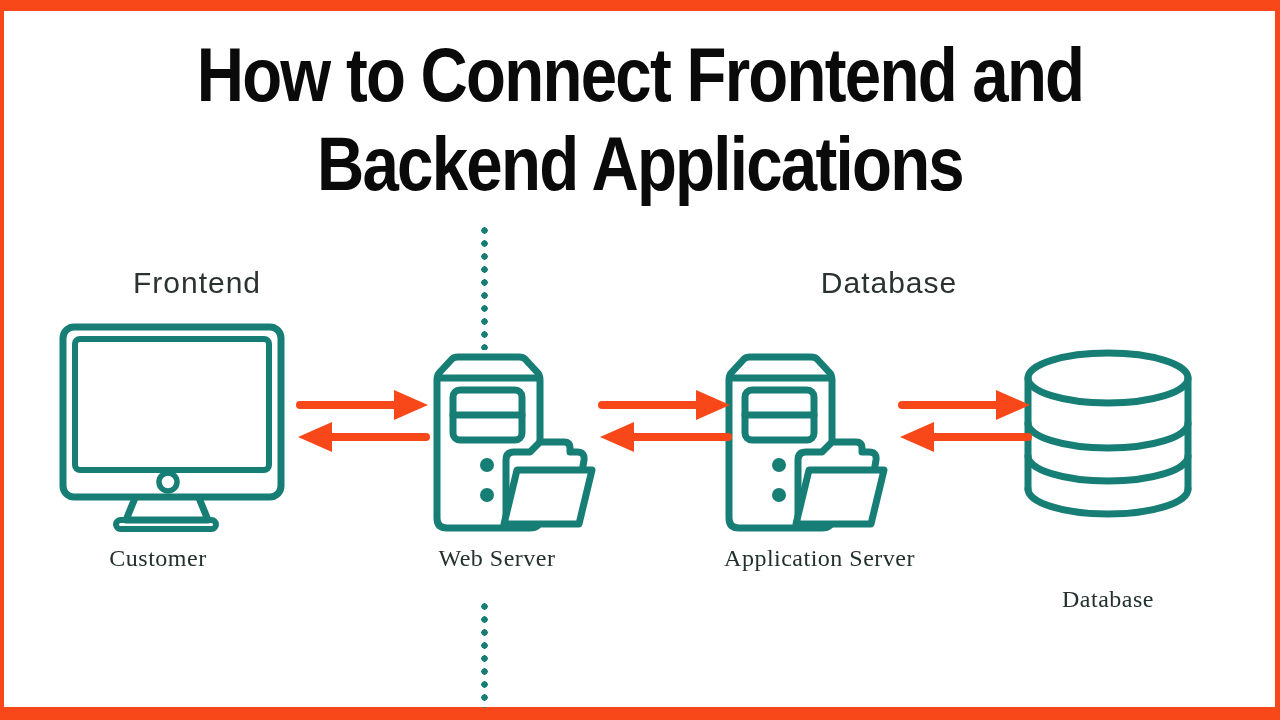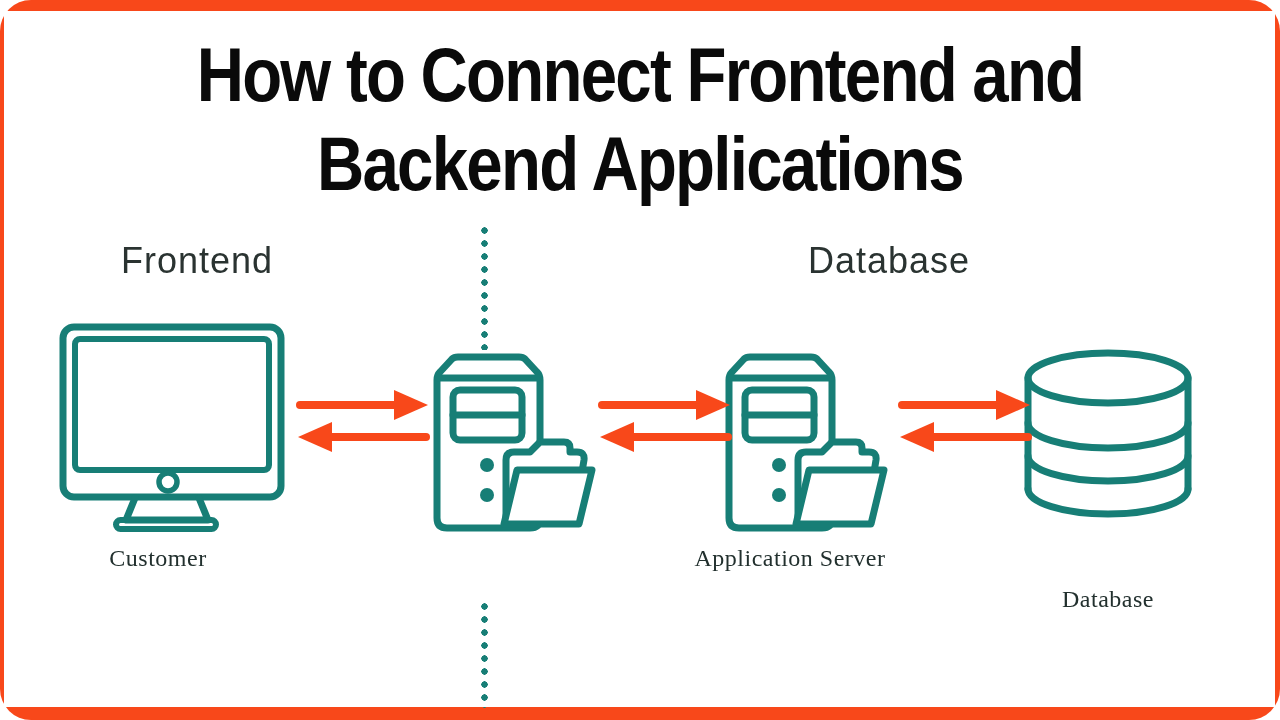--- a/index.html
+++ b/index.html
@@ -4,37 +4,37 @@
 <style>
   :root{
     --accent-orange:#F8481A;
     --icon-teal:#177E76;
     --title-ink:#0A0A0A;
     --label-ink:#22302E;
     --background:#FFFFFF;
   }
   html,body{margin:0;padding:0;}
   body{font-family:"Liberation Sans",sans-serif;background:#fff;}
-  .canvas{position:relative;width:1280px;height:720px;background:var(--background);overflow:hidden;border-radius:31px;}
+  .canvas{position:relative;width:1280px;height:720px;background:var(--background);overflow:hidden;}
 
   
   .frame{position:absolute;background:var(--accent-orange);}
   .frame.top{left:0;top:0;width:1280px;height:11px;}
   .frame.bottom{left:0;top:707px;width:1280px;height:13px;}
   .frame.left{left:0;top:0;width:4px;height:720px;}
   .frame.right{left:1275px;top:0;width:5px;height:720px;}
 
   
   .title{position:absolute;left:0;top:30px;width:1280px;text-align:center;
          color:var(--title-ink);font-weight:800;font-size:76px;line-height:89px;
          letter-spacing:-2px;transform:scaleX(0.86);transform-origin:50% 50%;}
 
   
-  .group-label{position:absolute;top:240px;width:250px;text-align:center;
-               font-size:36px;font-weight:500;color:#2A3331;letter-spacing:1px;}
+  .group-label{position:absolute;top:266px;width:250px;text-align:center;
+               font-size:30px;font-weight:500;color:#2A3331;letter-spacing:1px;}
   .group-label.frontend{left:72px;}
   .group-label.backend{left:764px;}
 
   
   .dots{position:absolute;width:7px;
         background-image:radial-gradient(circle,var(--icon-teal) 3px,rgba(0,0,0,0) 3.4px);
         background-size:7px 13px;background-repeat:repeat-y;background-position:center top;}
   .dots.upper{left:481px;top:224px;height:126px;}
   .dots.lower{left:481px;top:600px;height:108px;}
 
@@ -42,21 +42,21 @@
   .icon{position:absolute;color:var(--icon-teal);}
   .icon svg{display:block;}
   .arrows{position:absolute;color:var(--accent-orange);}
 
   
   .caption{position:absolute;top:545px;text-align:center;
            font-family:"Liberation Serif","DejaVu Serif",serif;
            font-size:24px;color:var(--label-ink);letter-spacing:0.5px;}
   .caption.customer{left:58px;width:200px;}
   .caption.webserver{left:397px;width:200px;}
-  .caption.appserver{left:665px;width:250px;}
+  .caption.appserver{left:665px;width:250px;text-align:right;}
   .caption.database{left:1008px;width:200px;margin-top:41px;}
 </style>
 </head>
 <body>
 
 <div class="canvas">
 
   <div class="frame top"></div>
   <div class="frame bottom"></div>
   <div class="frame left"></div>
@@ -157,16 +157,17 @@
         <path d="M98 0 L132 15 L98 30 Z" fill="currentColor"></path>
       </g>
       <g>
         <path d="M130 47 H34" stroke="currentColor" stroke-width="8" stroke-linecap="round" fill="none"></path>
         <path d="M36 32 L2 47 L36 62 Z" fill="currentColor"></path>
       </g>
     </svg>
   </div>
 
   <div class="caption customer">Customer</div>
+  <div class="caption webserver">Web Server</div>
   <div class="caption appserver">Application Server</div>
   <div class="caption database">Database</div>
 
 </div>
 
 </body></html>

